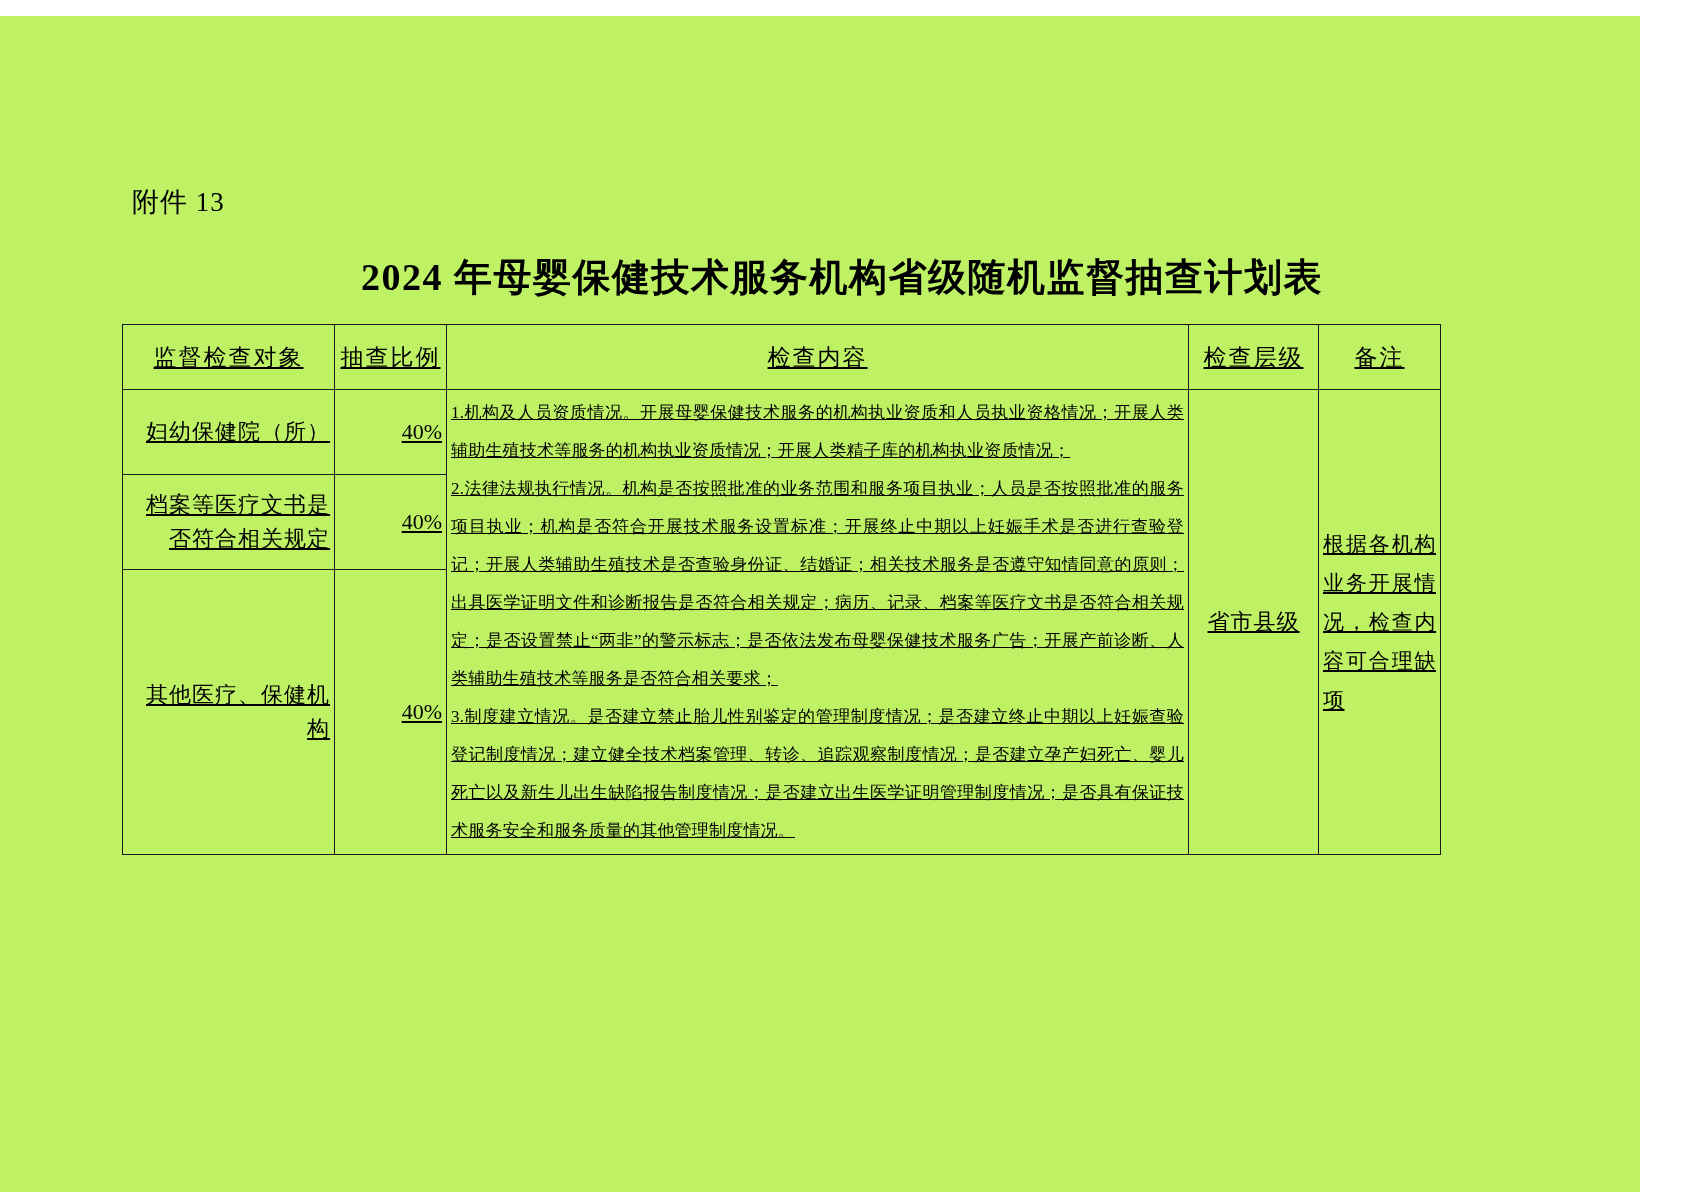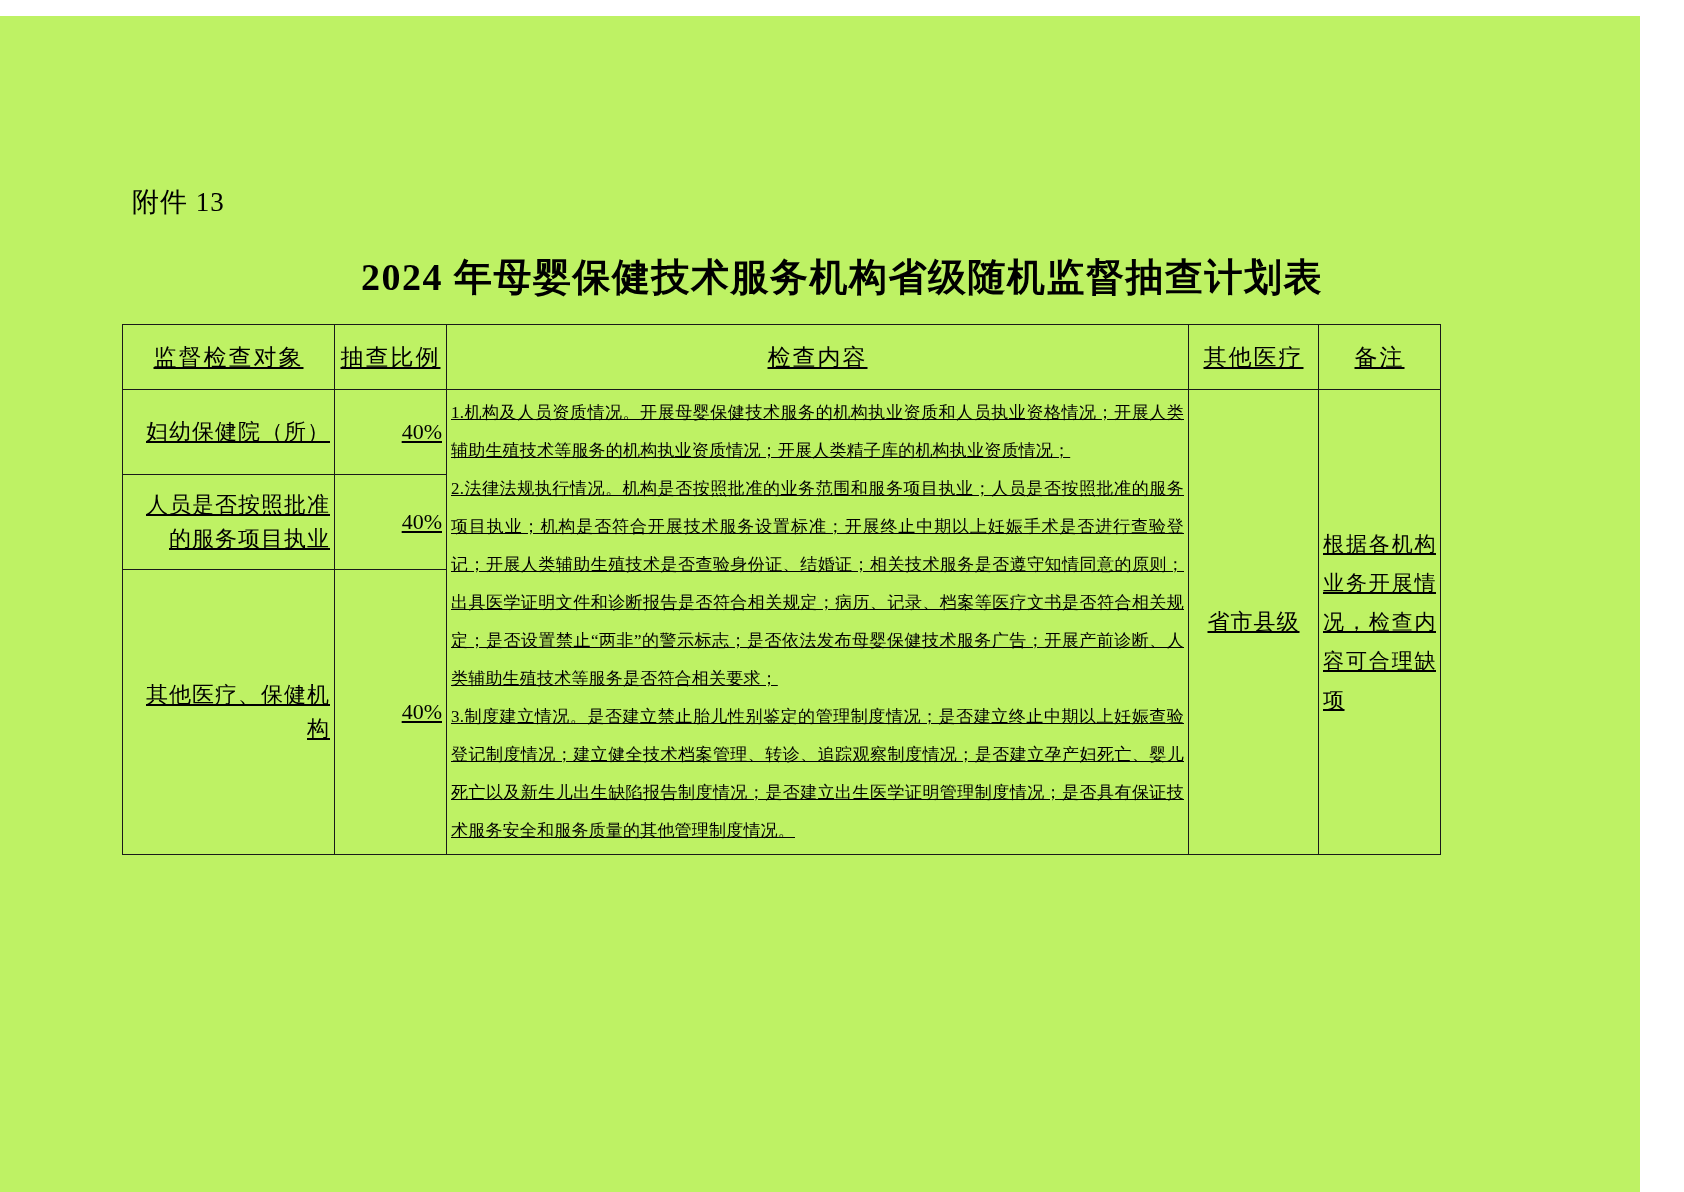--- a/index.html
+++ b/index.html
@@ -131,38 +131,38 @@
       <col class="col-ratio">
       <col class="col-content">
       <col class="col-level">
       <col class="col-remark">
     </colgroup>
     <thead>
       <tr>
         <th class="th-cell">监督检查对象</th>
         <th class="th-cell">抽查比例</th>
         <th class="th-cell">检查内容</th>
-        <th class="th-cell">其他医疗</th>
+        <th class="th-cell">检查层级</th>
         <th class="th-cell">备注</th>
       </tr>
     </thead>
     <tbody>
       <tr>
         <td class="obj-cell row-h1">妇幼保健院（所）</td>
         <td class="ratio-cell row-h1">40%</td>
         <td class="content-cell" rowspan="3">
           <p>1.机构及人员资质情况。开展母婴保健技术服务的机构执业资质和人员执业资格情况；开展人类辅助生殖技术等服务的机构执业资质情况；开展人类精子库的机构执业资质情况；</p>
           <p>2.法律法规执行情况。机构是否按照批准的业务范围和服务项目执业；人员是否按照批准的服务项目执业；机构是否符合开展技术服务设置标准；开展终止中期以上妊娠手术是否进行查验登记；开展人类辅助生殖技术是否查验身份证、结婚证；相关技术服务是否遵守知情同意的原则；出具医学证明文件和诊断报告是否符合相关规定；病历、记录、档案等医疗文书是否符合相关规定；是否设置禁止“两非”的警示标志；是否依法发布母婴保健技术服务广告；开展产前诊断、人类辅助生殖技术等服务是否符合相关要求；</p>
           <p>3.制度建立情况。是否建立禁止胎儿性别鉴定的管理制度情况；是否建立终止中期以上妊娠查验登记制度情况；建立健全技术档案管理、转诊、追踪观察制度情况；是否建立孕产妇死亡、婴儿死亡以及新生儿出生缺陷报告制度情况；是否建立出生医学证明管理制度情况；是否具有保证技术服务安全和服务质量的其他管理制度情况。</p>
         </td>
         <td class="level-cell" rowspan="3">省市县级</td>
         <td class="remark-cell" rowspan="3">根据各机构业务开展情况，检查内容可合理缺项</td>
       </tr>
       <tr>
-        <td class="obj-cell row-h2">人员是否按照批准的服务项目执业</td>
+        <td class="obj-cell row-h2">档案等医疗文书是否符合相关规定</td>
         <td class="ratio-cell row-h2">40%</td>
       </tr>
       <tr>
         <td class="obj-cell">其他医疗、保健机构</td>
         <td class="ratio-cell">40%</td>
       </tr>
     </tbody>
   </table>
 
 

